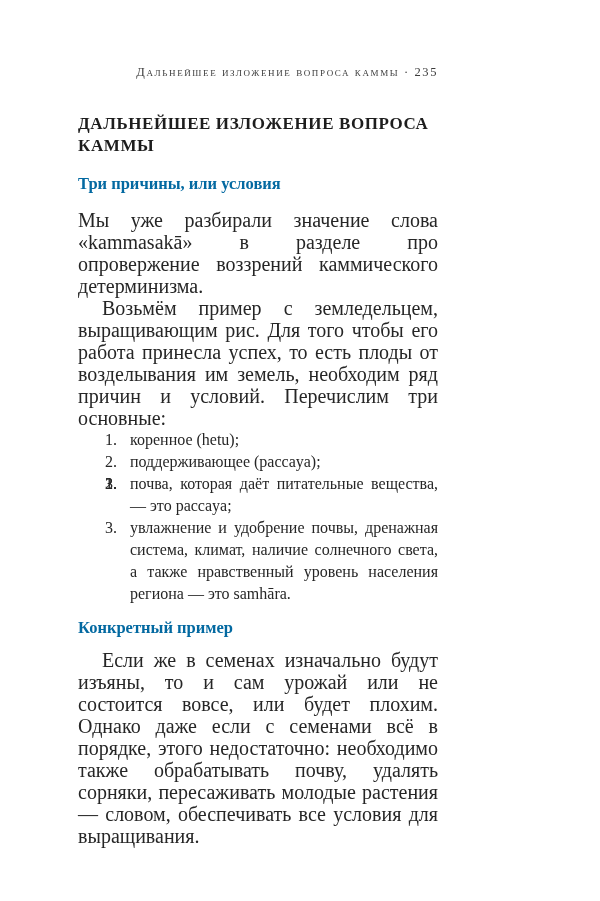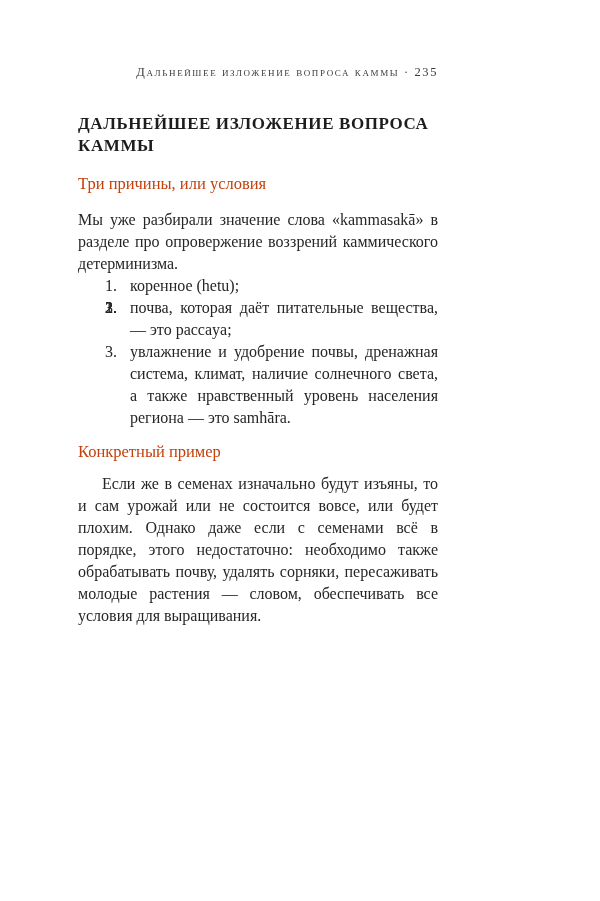--- a/index.html
+++ b/index.html
@@ -32,29 +32,29 @@
     line-height: 22px;
     font-weight: bold;
     letter-spacing: 0.6px;
     text-transform: uppercase;
     color: #1d1d1d;
   }
   h2.section-heading {
     margin: 16px 0 14px 0;
     font-size: 16.5px;
     line-height: 22px;
-    font-weight: normal;
-    color: #c2410c;
+    font-weight: bold;
+    color: #0369a1;
   }
   h2.section-heading.second {
     margin: 12px 0 10px 0;
   }
   p {
     margin: 0;
-    font-size: 16px;
+    font-size: 20px;
     line-height: 22px;
     text-align: justify;
     hyphens: manual;
   }
   p.indent { text-indent: 24px; }
   .book-list { margin: 0; }
   .list-item {
     position: relative;
     padding-left: 52px;
     font-size: 16px;
@@ -76,28 +76,30 @@
     <span>Дальнейшее изложение вопроса каммы</span> 
     <span>·</span> 
     <span>235</span>
   </div>
 
   <h1 class="page-title">Дальнейшее изложение вопроса каммы</h1>
 
   <h2 class="section-heading">Три причины, или условия</h2>
 
   <p>Мы уже разбирали значение слова «kammasakā» в разделе про опровержение воззрений каммического детерминизма.</p>
+  <p class="indent">Возьмём пример с земледельцем, выращивающим рис. Для того чтобы его работа принесла успех, то есть плоды от возделывания им земель, необходим ряд причин и усло­вий. Перечислим три основные:</p>
 
   <div class="book-list">
     <div class="list-item">
       <span class="num">1.</span>
       <span>коренное (hetu);</span>
     </div>
     <div class="list-item">
       <span class="num">2.</span>
+      <span>поддерживающее (paccaya);</span>
     </div>
     <div class="list-item">
       <span class="num">3.</span>
     </div>
   </div>
 
 
   <div class="book-list">
     <div class="list-item">
       <span class="num">1.</span>

